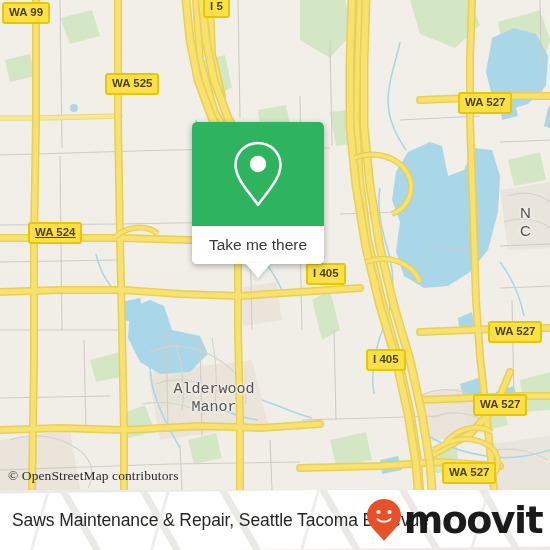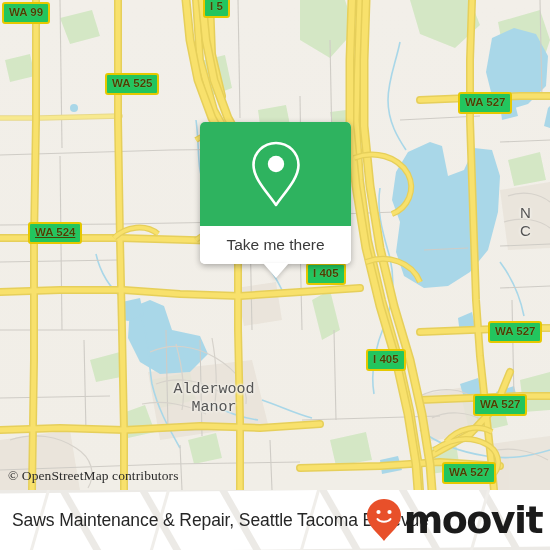--- a/index.html
+++ b/index.html
@@ -38,23 +38,23 @@
     font-size: 13.5px;
     color: #2b2b2b;
     letter-spacing: 0.1px;
     white-space: nowrap;
     font-family: Liberation Serif, serif;
   }
 
   
   .popup {
     position: absolute;
-    left: 200px;
+    left: 192px;
     top: 122px;
-    width: 151px;
+    width: 132px;
     border-radius: 5px;
     box-shadow: 0 2px 6px rgba(0,0,0,0.30);
     background: #ffffff;
     overflow: visible;
   }
   .popup-green {
     background: #2eb35f;
     height: 104px;
     border-radius: 5px 5px 0 0;
     display: flex;
@@ -125,21 +125,21 @@
     font-weight: bold;
     color: #1b1b1b;
     letter-spacing: -1.6px;
     line-height: 1;
     font-family: "DejaVu Sans", sans-serif;
   }
 
   
   .shield {
     position: absolute;
-    background: #22c55e;
+    background: #fde047;
     border: 2px solid #e5c800;
     border-radius: 3px;
     color: #4a4200;
     font-size: 11.5px;
     font-weight: bold;
     line-height: 15px;
     padding: 1px 5px 2px 5px;
     white-space: nowrap;
     box-sizing: border-box;
     text-shadow: 0 0 1px rgba(255,255,255,.4);

